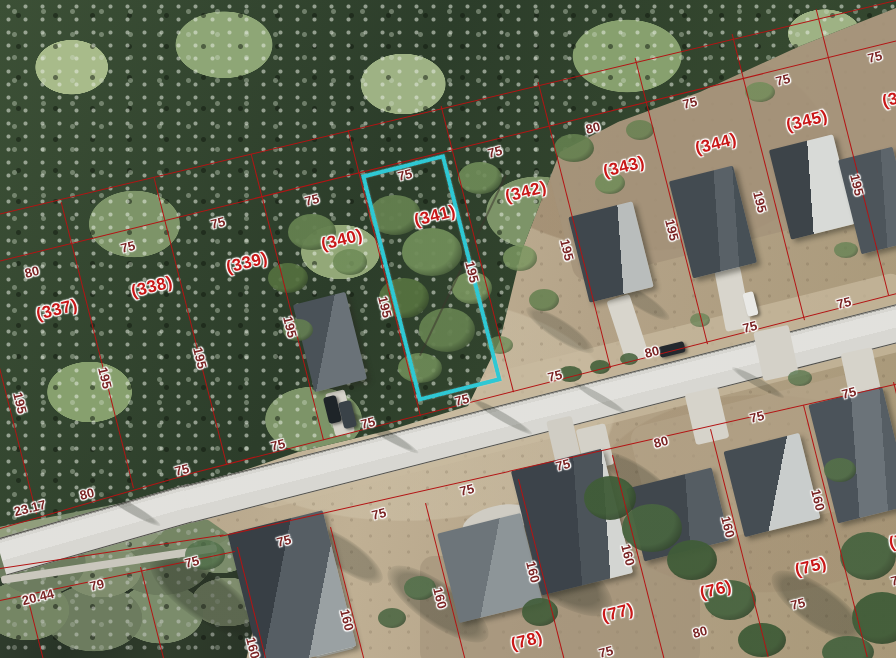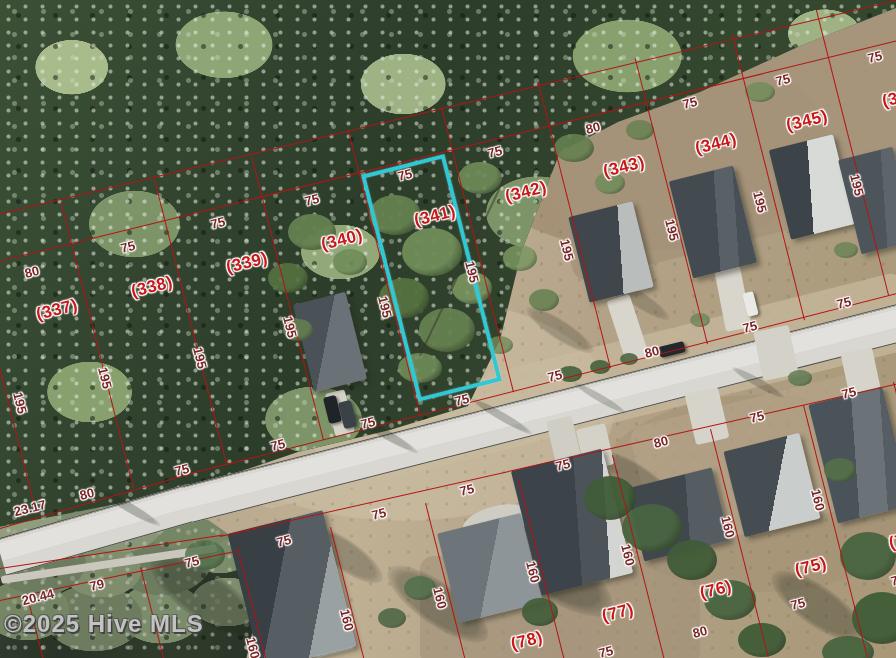--- a/index.html
+++ b/index.html
@@ -279,14 +279,13 @@
       <div class="dim-label" style="left: 760px; top: 202px; color: rgb(123, 37, 37); transform: translate(-50%, -50%) rotate(76deg);">195</div>
       <div class="dim-label" style="left: 857px; top: 185px; color: rgb(123, 37, 37); transform: translate(-50%, -50%) rotate(76deg);">195</div>
       <div class="dim-label" style="left: 253px; top: 648px; color: rgb(123, 37, 37); transform: translate(-50%, -50%) rotate(76deg);">160</div>
       <div class="dim-label" style="left: 347px; top: 620px; color: rgb(123, 37, 37); transform: translate(-50%, -50%) rotate(76deg);">160</div>
       <div class="dim-label" style="left: 440px; top: 598px; color: rgb(123, 37, 37); transform: translate(-50%, -50%) rotate(76deg);">160</div>
       <div class="dim-label" style="left: 533px; top: 572px; color: rgb(123, 37, 37); transform: translate(-50%, -50%) rotate(76deg);">160</div>
       <div class="dim-label" style="left: 628px; top: 555px; color: rgb(123, 37, 37); transform: translate(-50%, -50%) rotate(76deg);">160</div>
       <div class="dim-label" style="left: 728px; top: 527px; color: rgb(123, 37, 37); transform: translate(-50%, -50%) rotate(76deg);">160</div>
       <div class="dim-label" style="left: 818px; top: 500px; color: rgb(123, 37, 37); transform: translate(-50%, -50%) rotate(76deg);">160</div>
     </div>
-  <div class="watermark">©2025 Hive MLS</div>
 </div>
 
 </body></html>

